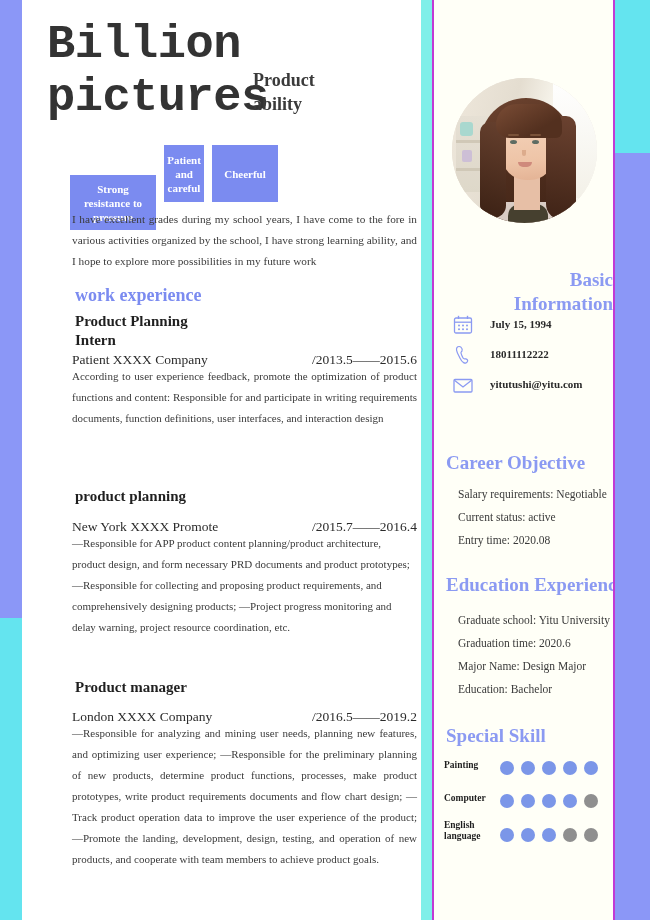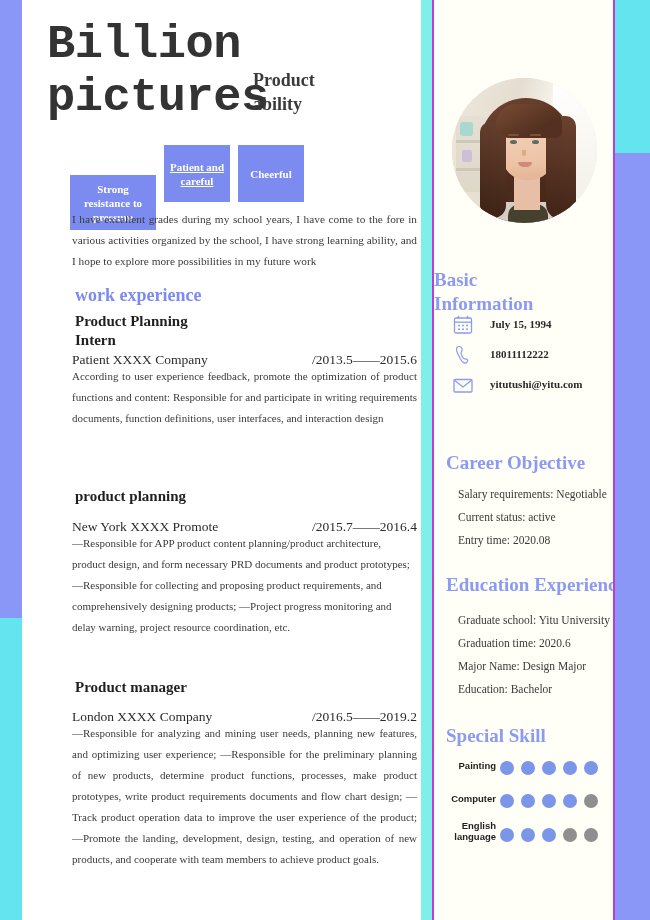--- a/index.html
+++ b/index.html
@@ -45,21 +45,21 @@
   .tags{position:absolute;left:48px;top:145px;display:flex;gap:8px;}
   .tag{
     background:#7b8bf0;color:#ffffff;
     font-family:"Liberation Serif", serif;
     font-weight:bold;font-size:11px;line-height:14px;
     text-align:center;
     display:flex;align-items:center;justify-content:center;
     padding:6px 4px;box-sizing:border-box;
   }
   .tag1{width:86px;height:55px;margin-top:30px;}
-  .tag2{width:66px;height:57px;text-decoration:underline;}
+  .tag2{width:40px;height:57px;}
   .tag3{width:66px;height:57px;}
 
   .summary{
     position:absolute;left:50px;top:209px;width:345px;
     font-size:11.3px;line-height:21px;color:#3b3b3b;
     text-align:justify;
   }
 
   .sec-heading{
     position:absolute;left:53px;
@@ -131,21 +131,21 @@
   .ph-brow.l{left:56px;top:56px;}
   .ph-brow.r{left:78px;top:56px;}
   .ph-nose{position:absolute;left:70px;top:72px;width:4px;height:6px;border-radius:0 0 3px 3px;background:#dcab8c;}
   .ph-mouth{position:absolute;left:66px;top:84px;width:14px;height:5px;border-radius:0 0 8px 8px;background:#cf8a7c;}
   .ph-shoulder{position:absolute;left:30px;top:124px;width:90px;height:34px;
      border-radius:24px 24px 0 0;background:#d9ccc4;}
   .ph-top{position:absolute;left:56px;top:126px;width:40px;height:28px;
      border-radius:12px 12px 0 0;background:#46402f;}
 
   .side-heading{
-    position:absolute;width:179px;text-align:left;
+    position:absolute;width:179px;text-align:right;
     font-family:"Liberation Serif", serif;
     font-weight:bold;font-size:19px;line-height:24px;color:#8b9af2;
   }
   .side-heading.lft{text-align:left;left:0;padding-left:12px;box-sizing:border-box;white-space:nowrap;}
 
   .info-row{position:absolute;left:18px;width:160px;height:26px;}
   .info-icon{position:absolute;left:0;top:0;width:22px;height:22px;}
   .info-text{
     position:absolute;left:38px;top:4px;
     font-family:"Liberation Serif", serif;
@@ -153,22 +153,22 @@
   }
 
   .side-line{
     position:absolute;left:24px;width:160px;
     font-size:11.5px;line-height:16px;color:#3a3a3a;white-space:nowrap;
   }
 
   .skill-row{position:absolute;left:10px;width:175px;height:26px;}
   .skill-label{
     position:absolute;left:0;top:0;width:52px;
-    font-family:Liberation Sans, sans-serif;
-    font-weight:bold;font-size:9.5px;line-height:11px;color:#1f1f1f;text-align:right;
+    font-family:Liberation Serif, serif;
+    font-weight:bold;font-size:9.5px;line-height:11px;color:#1f1f1f;
   }
   .dots{position:absolute;left:56px;top:1px;display:flex;gap:7px;}
   .dot{width:14px;height:14px;border-radius:50%;}
   .dot.on{background:#7b96e8;}
   .dot.off{background:#8f8f8f;}
 </style>
 </head>
 <body>
 
 <div class="page">

